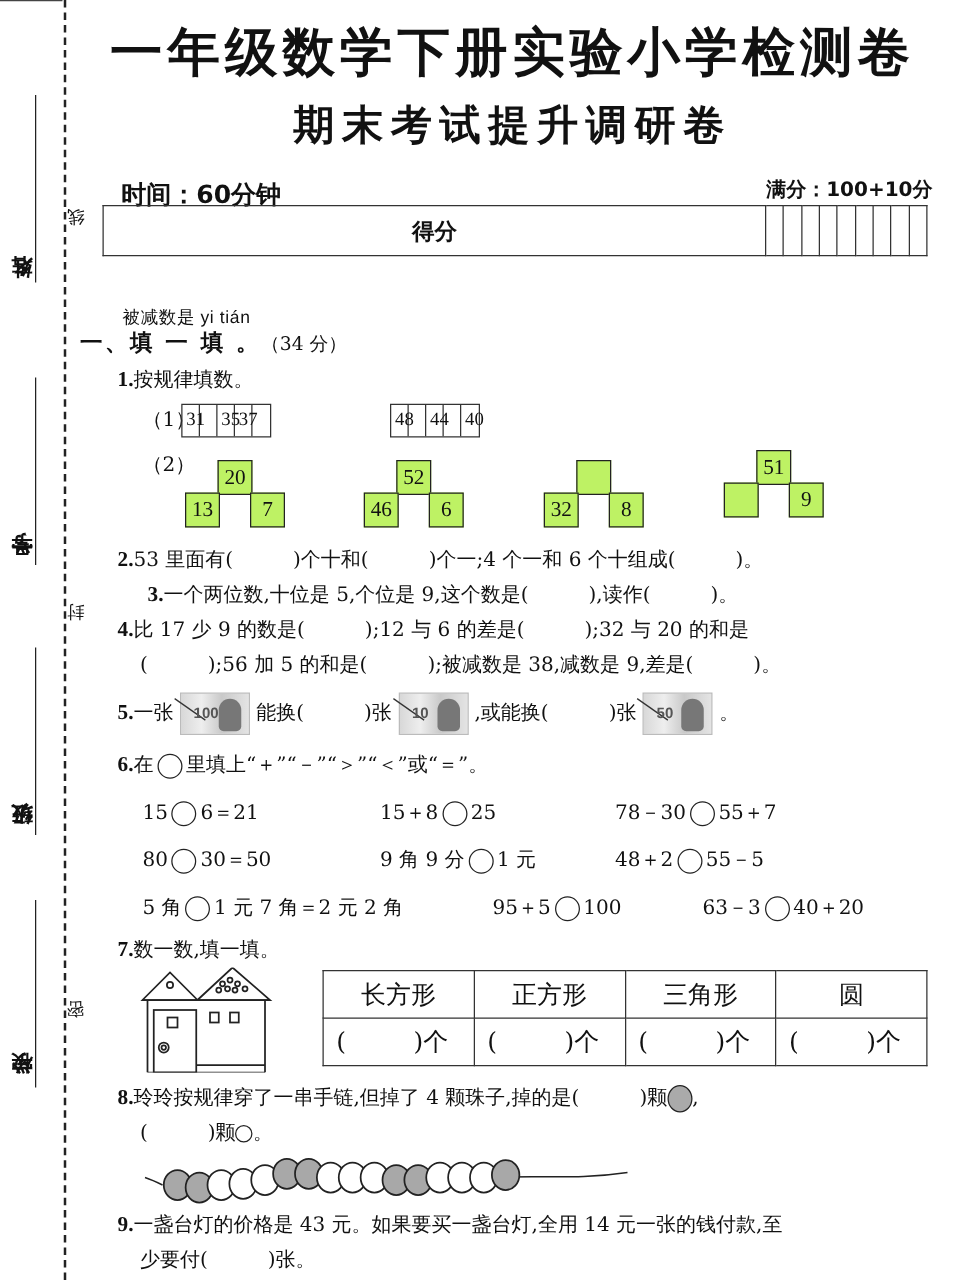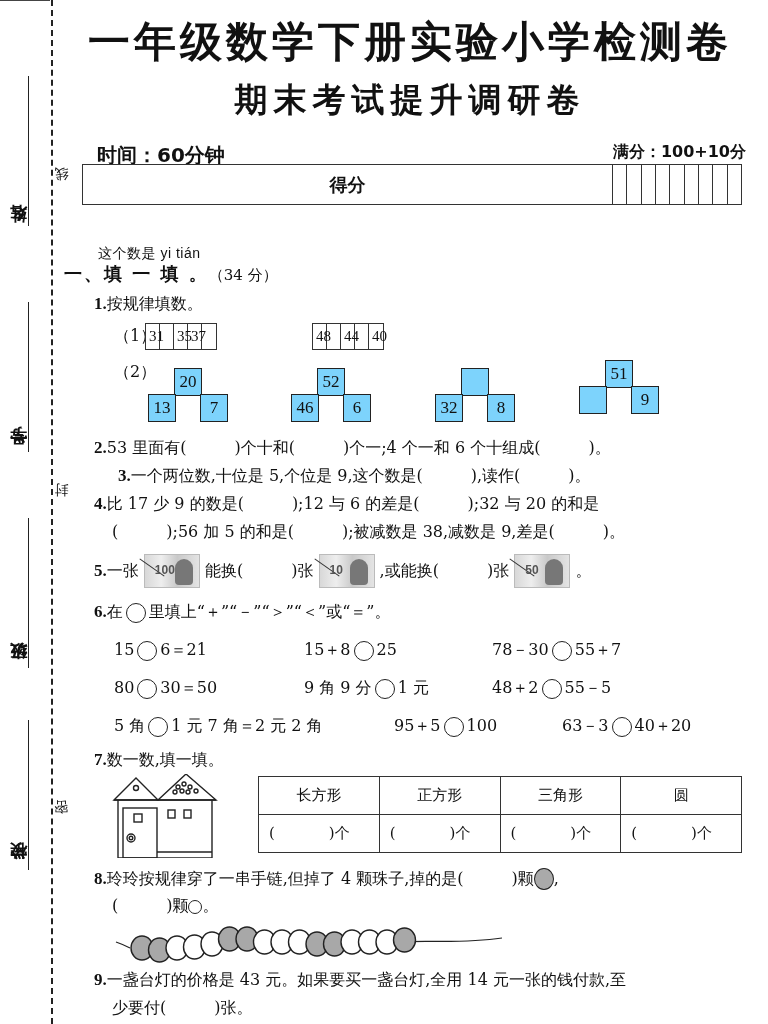--- a/index.html
+++ b/index.html
@@ -27,32 +27,32 @@
   .sec-title .pts { font-family:"DejaVu Serif", serif; font-weight:normal; font-size:15px; letter-spacing:0; }
 
   .q { position:absolute; font-size:16px; white-space:nowrap; }
   .q .num { font-weight:bold; font-family:"Liberation Serif", serif; font-size:17px; }
 
   .seq { position:absolute; display:flex; border:1px solid #333; }
   .seq .cell { width:14px; height:25px; border-right:1px solid #333; font-size:15px; display:flex; align-items:center; padding-left:3px; font-family:"Liberation Serif", serif; }
   .seq .cell:last-child { border-right:none; }
 
   .pyr { position:absolute; width:84px; height:56px; }
-  .pyr .b { position:absolute; width:28px; height:28px; border:1.5px solid #222; font-family:"Liberation Serif", serif; font-size:17px; display:flex; align-items:center; justify-content:center; background:#7dd3fc; }
+  .pyr .b { position:absolute; width:28px; height:28px; border:1.5px solid #222; font-family:"Liberation Serif", serif; font-size:17px; display:flex; align-items:center; justify-content:center; background:#bef264; }
 
   .bill { display:inline-block; width:56px; height:34px; vertical-align:middle; background:linear-gradient(90deg,#d8d8d8,#eee 30%,#c9c9c9 60%,#e4e4e4); border:1px solid #bbb; position:relative; }
   .bill .den { position:absolute; left:10px; top:8px; font-family:"Liberation Sans", sans-serif; font-weight:bold; font-size:12px; color:#555; }
   .bill .face { position:absolute; right:6px; top:4px; width:18px; height:26px; border-radius:9px 9px 4px 4px; background:#777; }
   .bill .line { position:absolute; left:-8px; top:12px; width:30px; border-top:1px solid #333; transform:rotate(35deg); }
 
   .circ { display:inline-block; width:20px; height:20px; border:1.5px solid #222; border-radius:50%; vertical-align:middle; margin:0 3px; }
   .circ-sm { display:inline-block; width:14px; height:14px; border:1.3px solid #222; border-radius:50%; vertical-align:middle; }
   .circ-gray { display:inline-block; width:20px; height:22px; border:1.5px solid #222; border-radius:50%; background:#aaa; vertical-align:middle; }
 
-  table.shapes { position:absolute; left:258px; top:776px; width:484px; border-collapse:collapse; font-size:15px; }
+  table.shapes { position:absolute; left:258px; top:776px; width:484px; border-collapse:collapse; font-size:20px; }
   table.shapes td { border:1.5px solid #333; height:38px; text-align:center; }
   table.shapes td.ans { text-align:left; padding-left:10px; }
 
   .house { position:absolute; left:112px; top:774px; width:108px; height:84px; }
 
   .bracelet { position:absolute; left:112px; top:920px; width:400px; height:44px; }
 </style>
 </head>
 <body>
 
@@ -88,21 +88,21 @@
     <td></td>
     <td></td>
     <td></td>
     <td></td>
     <td></td>
     <td></td>
   </tr>
 </tbody>
   </table>
 
-<div class="pinyin">这个数是 yi tián</div>
+<div class="pinyin">被减数是 yi tián</div>
 <div class="sec-title">
   <span>一、填 一 填 。</span><span class="pts">（34 分）</span>
 </div>
 
 <div class="q" style="left:94px;top:294px;">
   <span class="num">1.</span><span>按规律填数。</span>
 </div>
 <div class="q" style="left:114px;top:326px;">（1）</div>
 <div class="seq" style="left:145px;top:323px;">
   <div class="cell">31</div>

